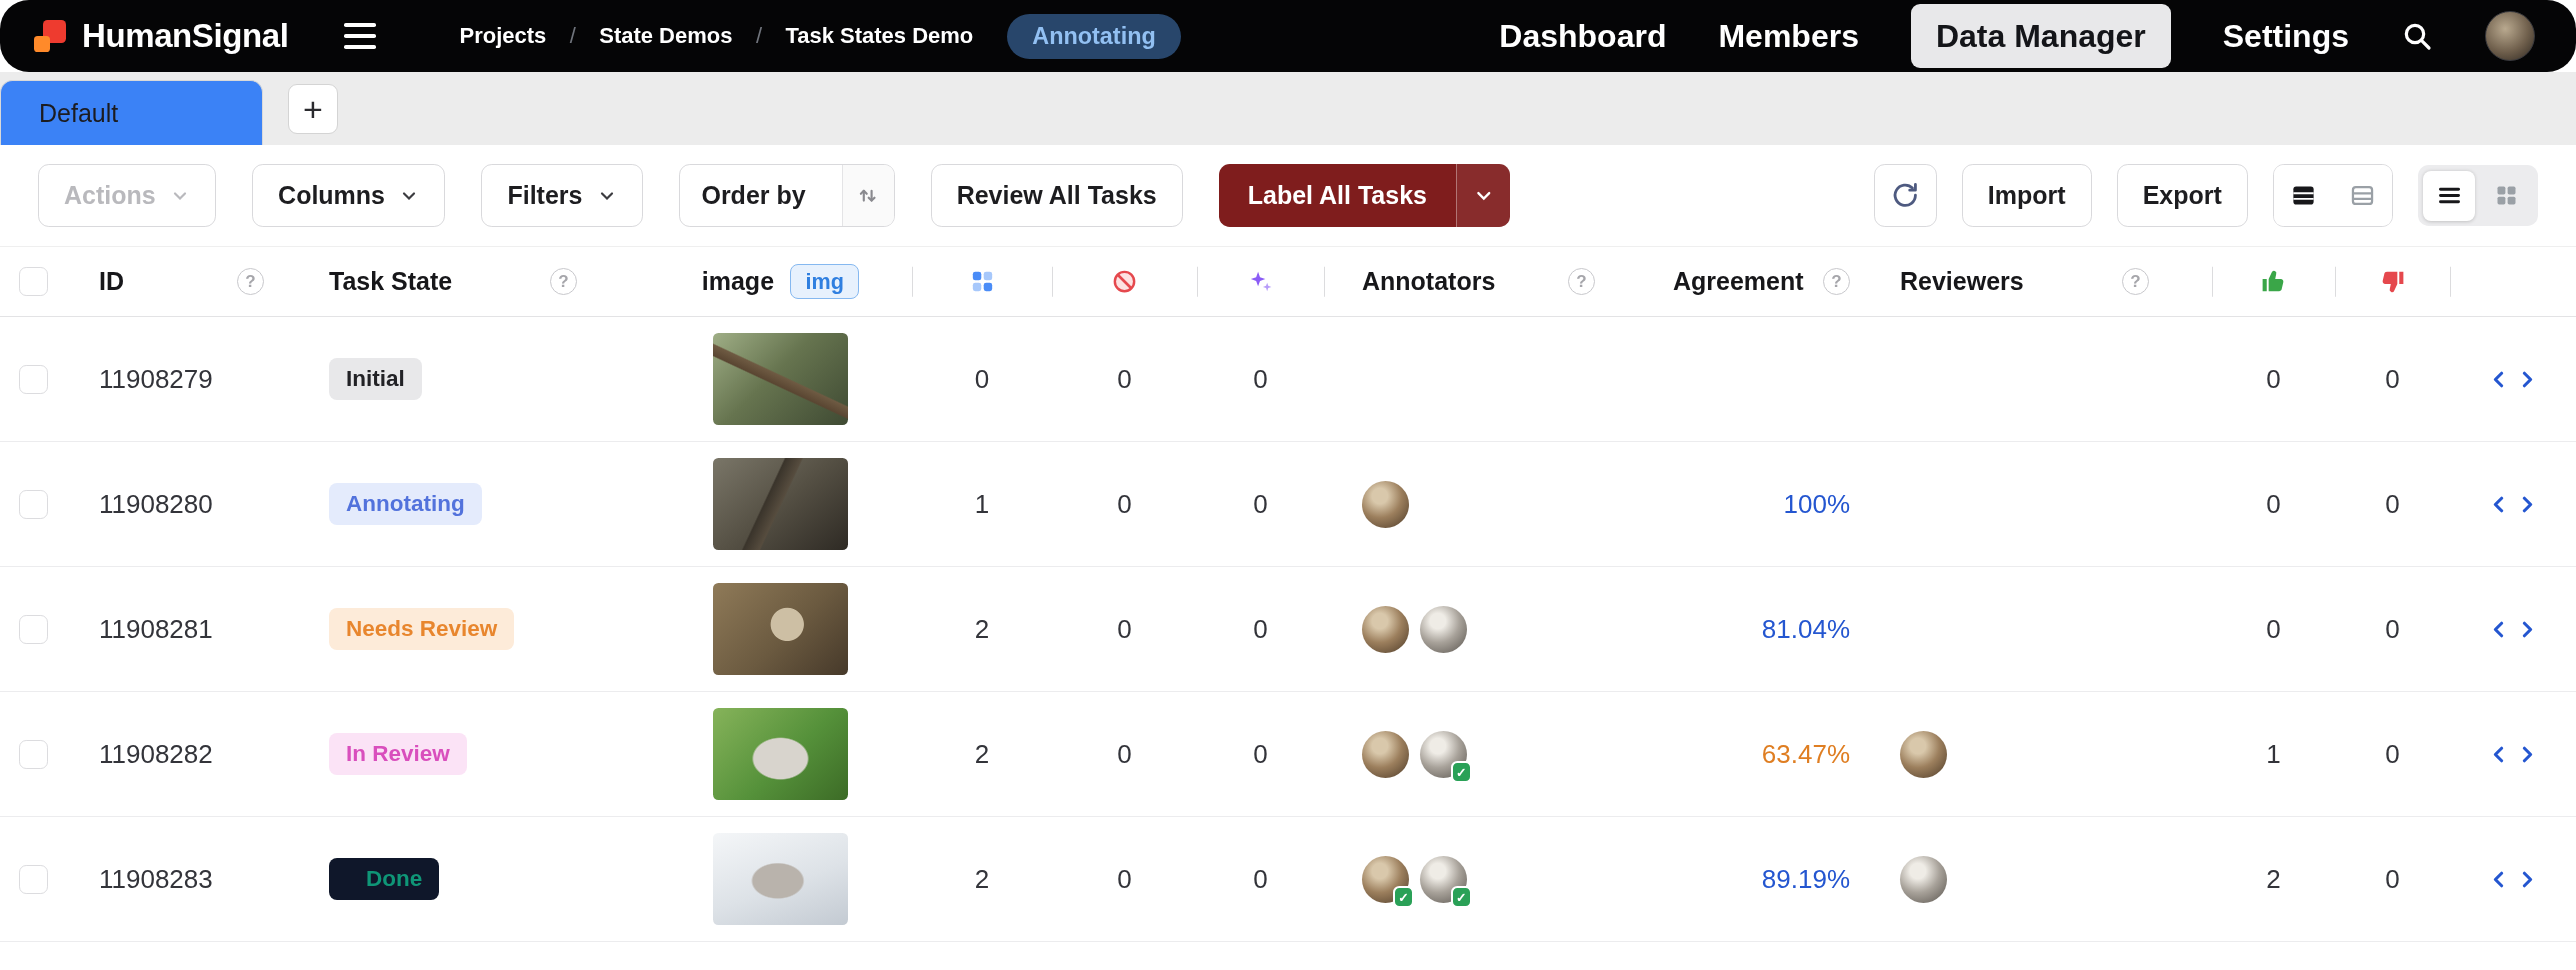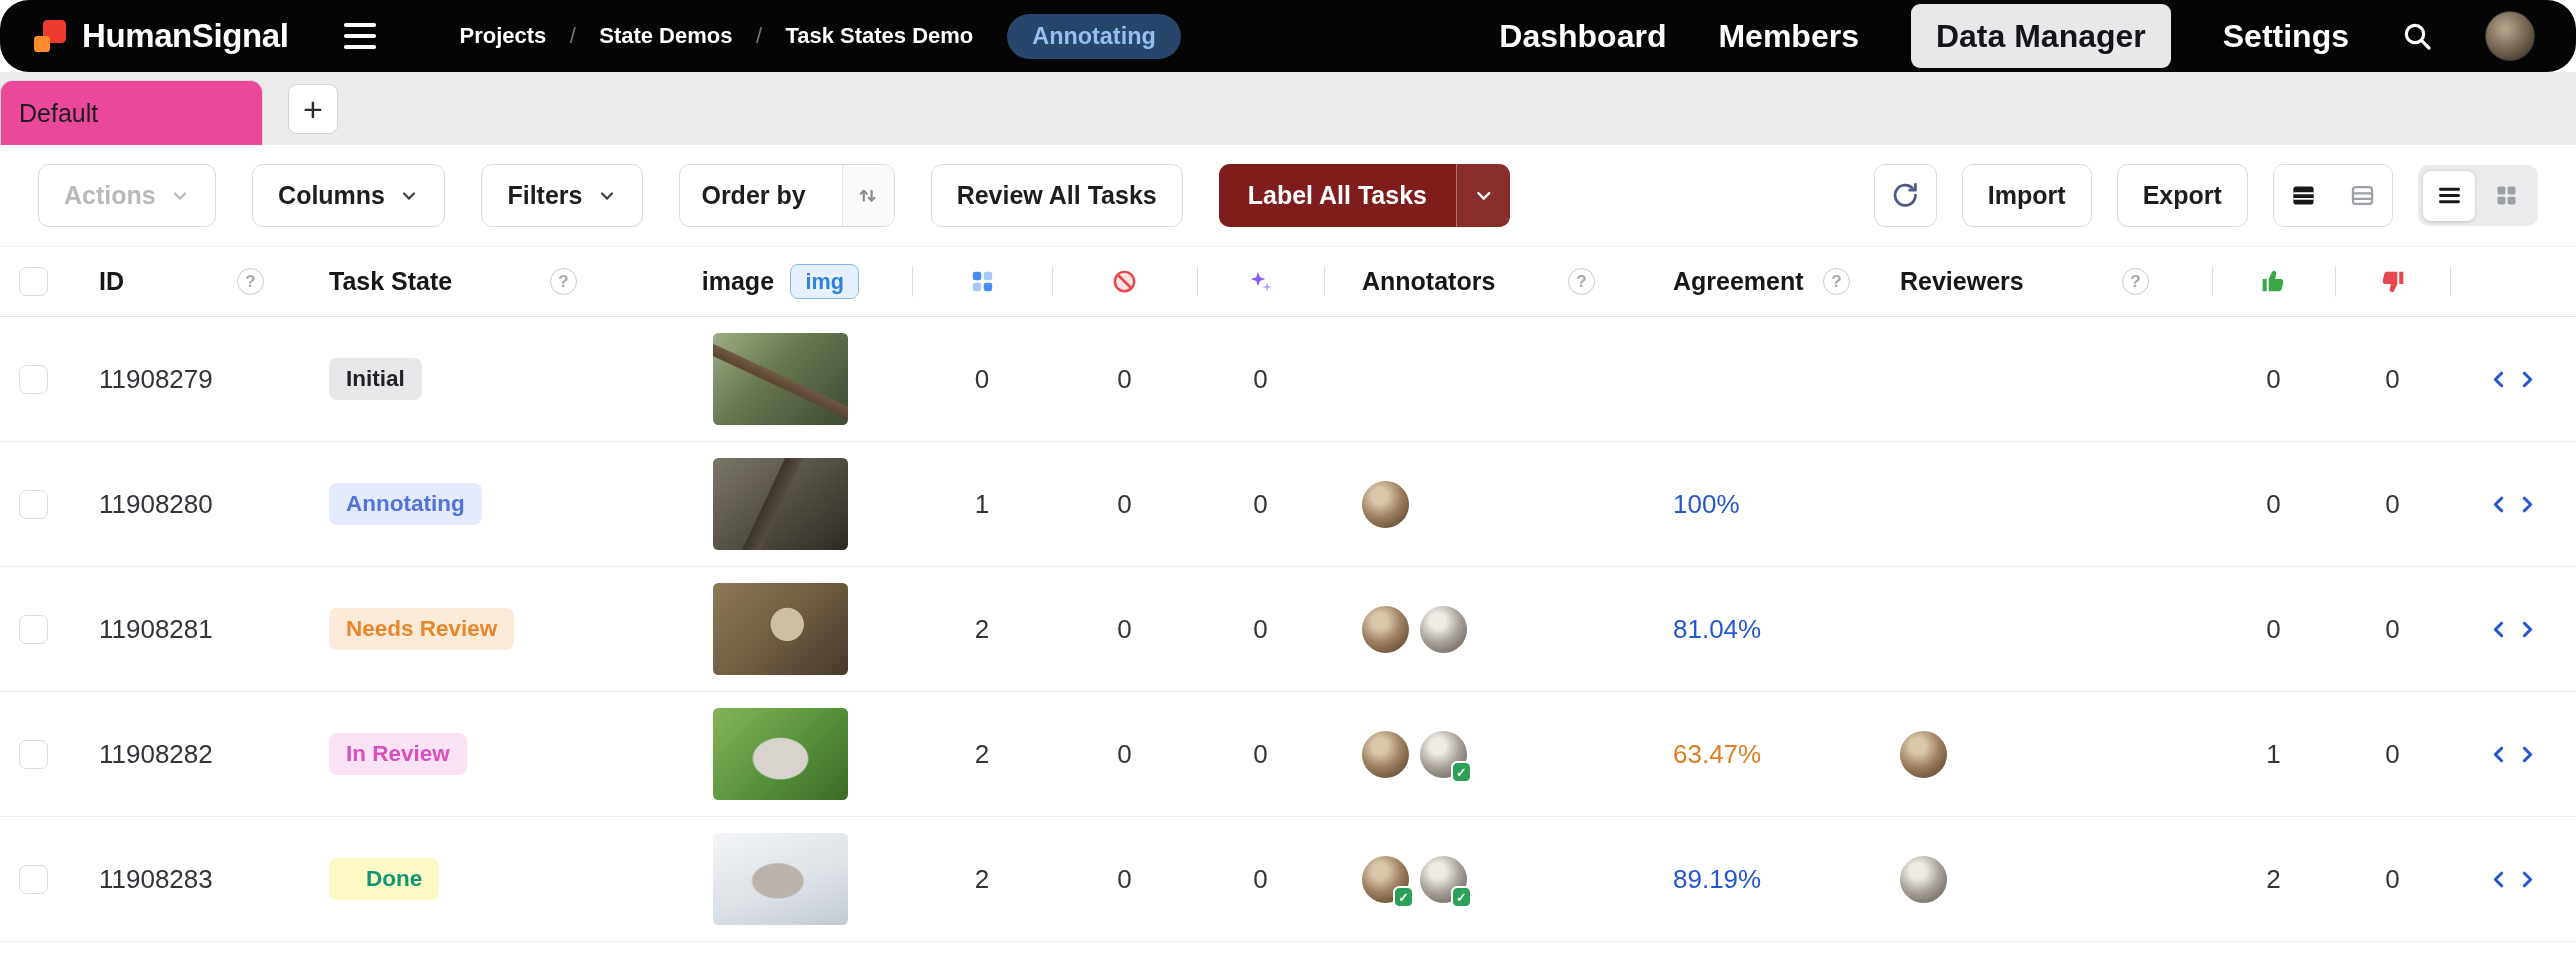--- a/index.html
+++ b/index.html
@@ -20,21 +20,21 @@
   .status-pill { margin-left:34px; background:#28466b; color:#92c0f2; font-size:23.4px; font-weight:600; padding:9px 25px; border-radius:897px; }
   .topnav { margin-left:auto; display:flex; align-items:center; gap:52px; font-size:32px; font-weight:600; }
   .topnav .nav-item { color:#fff; cursor:pointer; }
   .topnav .nav-item.active { background:#e8e8ea; color:#141519; padding:13.5px 25px; border-radius:9px; }
   .search-btn { display:flex; align-items:center; cursor:pointer; }
   .av { border-radius:50%; position:relative; flex:0 0 auto; }
   .av-top { width:50px; height:50px; border:1.8px solid #3a3a3e; background:radial-gradient(circle at 40% 35%, #b9a98f, #6f5f4c 55%, #2c2620); }
 
   
   .tabbar { height:73px; background:#ececec; display:flex; align-items:flex-end; }
-  .tab { width:263px; height:65px; background:#ec4899; border:0.9px solid #d9d9d9; border-bottom:none; border-radius:12.6px 12.6px 0 0; display:flex; align-items:center; padding-left:18px; font-size:25px; color:#1c1c1f; cursor:pointer; }
+  .tab { width:263px; height:65px; background:#3b82f6; border:0.9px solid #d9d9d9; border-bottom:none; border-radius:12.6px 12.6px 0 0; display:flex; align-items:center; padding-left:38px; font-size:25px; color:#1c1c1f; cursor:pointer; }
   .add-tab { width:50px; height:50px; background:#fff; border:0.9px solid #d4d4d4; border-radius:9px; margin:0 0 10.8px 25px; display:flex; align-items:center; justify-content:center; font-size:34px; line-height:1; color:#2a2a2e; cursor:pointer; }
 
   
   .toolbar { height:101px; background:#fff; display:flex; align-items:center; padding:0 38px; gap:36px; }
   .btn { height:63px; display:inline-flex; align-items:center; gap:14.4px; padding:0 25px; border:1.8px solid #d9d9dc; border-radius:10.8px; font-size:25px; font-weight:600; color:#1d1d20; background:#fff; cursor:pointer; white-space:nowrap; }
   .btn.disabled { color:#b9b9bd; cursor:default; }
   .btn-split { padding:0; overflow:hidden; }
   .btn-split .ob-label { padding:0 21.6px; }
   .btn-split .ob-icon { width:52px; height:100%; border-left:1.8px solid #e4e4e6; background:#fafafa; display:flex; align-items:center; justify-content:center; }
   .btn-primary { height:63px; display:inline-flex; align-items:stretch; background:#7f1d1d; border:none; border-radius:10.8px; overflow:hidden; color:#fff; cursor:pointer; }
@@ -57,34 +57,34 @@
   .c-check { justify-content:center; }
   .checkbox { width:29px; height:29px; border:1.8px solid #dcdcdf; border-radius:7.2px; background:#fff; cursor:pointer; }
   .c-id { padding-left:33px; justify-content:space-between; padding-right:32px; }
   .c-id.row-val { justify-content:flex-start; }
   .c-state { padding-left:33px; justify-content:space-between; padding-right:72px; }
   .c-state.row-val { justify-content:flex-start; padding-right:0; }
   .c-image { justify-content:center; gap:16px; }
   .c-num { justify-content:center; }
   .c-annotators { padding-left:38px; gap:10.8px; }
   .c-agreement { padding-left:28px; justify-content:space-between; padding-right:25px; }
-  .c-agreement.row-val { justify-content:flex-start; }
+  .c-agreement.row-val { justify-content:flex-end; }
   .c-reviewers { padding-left:25px; justify-content:space-between; padding-right:63px; }
   .c-reviewers.row-val { justify-content:flex-start; }
   .c-actions { justify-content:center; gap:3.6px; }
 
   .q { width:27px; height:27px; border:1.8px solid #c8c8cc; border-radius:50%; color:#a6a6ab; font-size:17px; font-weight:700; display:flex; align-items:center; justify-content:center; flex:0 0 auto; cursor:pointer; }
   .img-pill { background:#e7f1fd; border:1.8px solid #85b8f0; color:#2f7fe0; font-size:21.6px; font-weight:600; padding:3.6px 14.4px; border-radius:8px; }
 
   .badge { font-size:22.5px; font-weight:600; padding:8px 17px; border-radius:8px; white-space:nowrap; }
   .b-initial { background:#e8e8ea; color:#222226; }
   .b-annotating { background:#e4ebfc; color:#5272dc; }
   .b-needs-review { background:#fdebd9; color:#e8862e; }
   .b-in-review { background:#fbe3f6; color:#d94fbd; }
-  .b-done { background:#fef9c3; color:#0f9677;padding-left:37px; }
+  .b-done { background:#0f172a; color:#0f9677;padding-left:37px; }
 
   .thumb { width:135px; height:92px; border-radius:5.4px; display:block; cursor:pointer; }
   .thumb-0 { background:linear-gradient(25deg, transparent 44%, #5a4632 45%, #6e5a42 52%, transparent 53%), linear-gradient(135deg,#9fae86 0%,#66744f 45%,#3f4a33 100%); }
   .thumb-1 { background:linear-gradient(115deg, transparent 40%, #3a342b 41%, #564c3e 50%, transparent 51%), linear-gradient(140deg,#7a7668 0%,#555044 50%,#2e2a24 100%); }
   .thumb-2 { background:radial-gradient(circle at 55% 45%, #cdbfa4 0 18%, transparent 19%), linear-gradient(135deg,#8f7a58,#6b5a40 55%,#46392a 100%); }
   .thumb-3 { background:radial-gradient(ellipse at 50% 55%, #d8d4cd 0 28%, transparent 30%), linear-gradient(135deg,#86b35a,#55913a 55%,#3c6b26 100%); }
   .thumb-4 { background:radial-gradient(ellipse at 48% 52%, #b9b3ac 0 25%, transparent 27%), linear-gradient(160deg,#f4f6f8,#dde2e7 55%,#c3cad2 100%); }
 
   .av-s { width:47px; height:47px; }
   .av-brown { background:radial-gradient(circle at 38% 32%, #d9c8ab 0 18%, #9c7f5d 50%, #4a3826 100%); }

